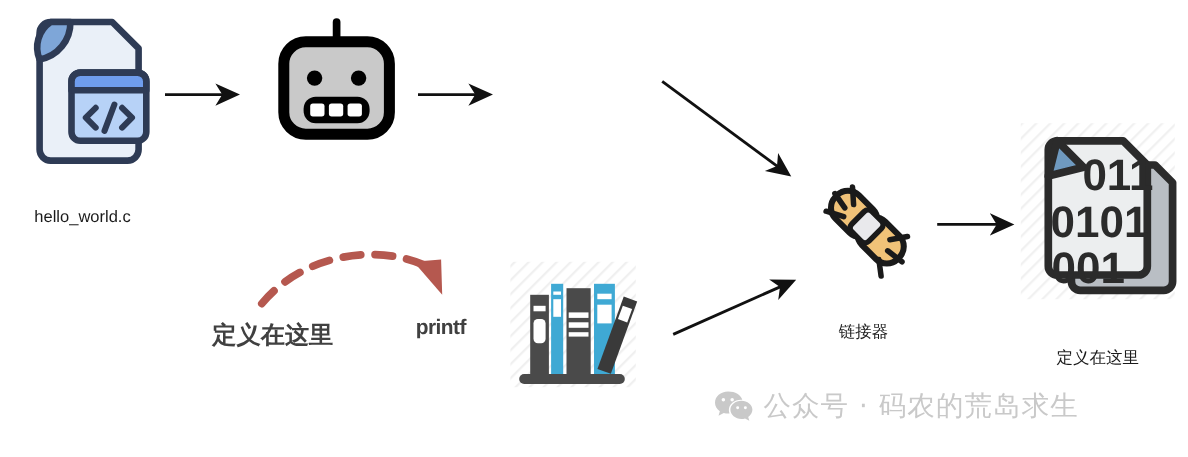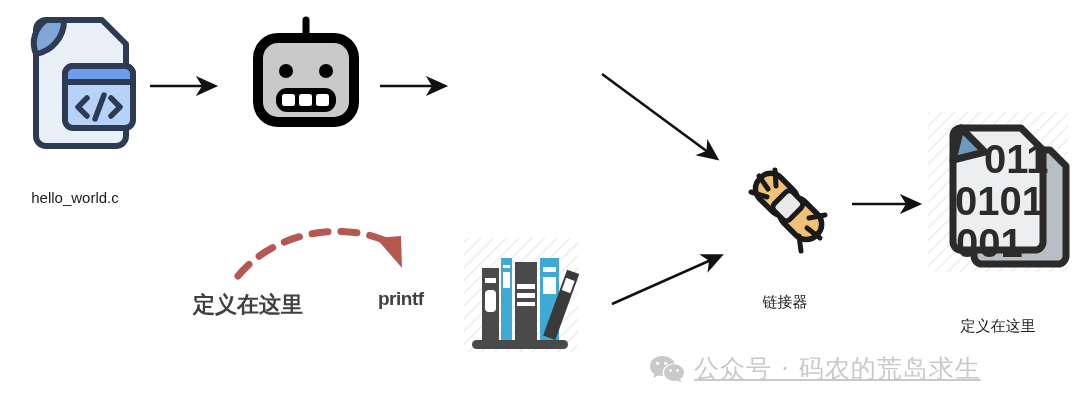--- a/index.html
+++ b/index.html
@@ -16,21 +16,21 @@
   }
   .bigtext{
     position:absolute;font-weight:bold;white-space:nowrap;color:#404040;
   }
   svg{display:block;overflow:visible;}
   #watermark{
     position:absolute;display:flex;align-items:center;gap:10px;
     color:#c9c9c9;font-size:25px;white-space:nowrap;
     font-family:"DejaVu Sans","Liberation Sans",sans-serif;
   }
-  #watermark .wm-text{letter-spacing:1px;text-decoration:underline;}
+  #watermark .wm-text{letter-spacing:1px;}
 </style>
 </head>
 <body>
 
 <div id="stage">
 
   <div class="node" style="left:10px;top:8px;">
     <svg width="130" height="145" viewBox="0 0 130 145">
       <path d="M36 12 h56 l24 24 v92 a10 10 0 0 1 -10 10 h-70 a10 10 0 0 1 -10 -10 v-106 a10 10 0 0 1 10 -10 z" fill="#eaf0f8" stroke="#2e3b55" stroke-width="6" stroke-linejoin="round"></path>
       <path d="M36 12 a28 28 0 0 0 -10 34 a34 34 0 0 0 28 -34 z" fill="#7ea6d8" stroke="#2e3b55" stroke-width="6" stroke-linejoin="round"></path>

